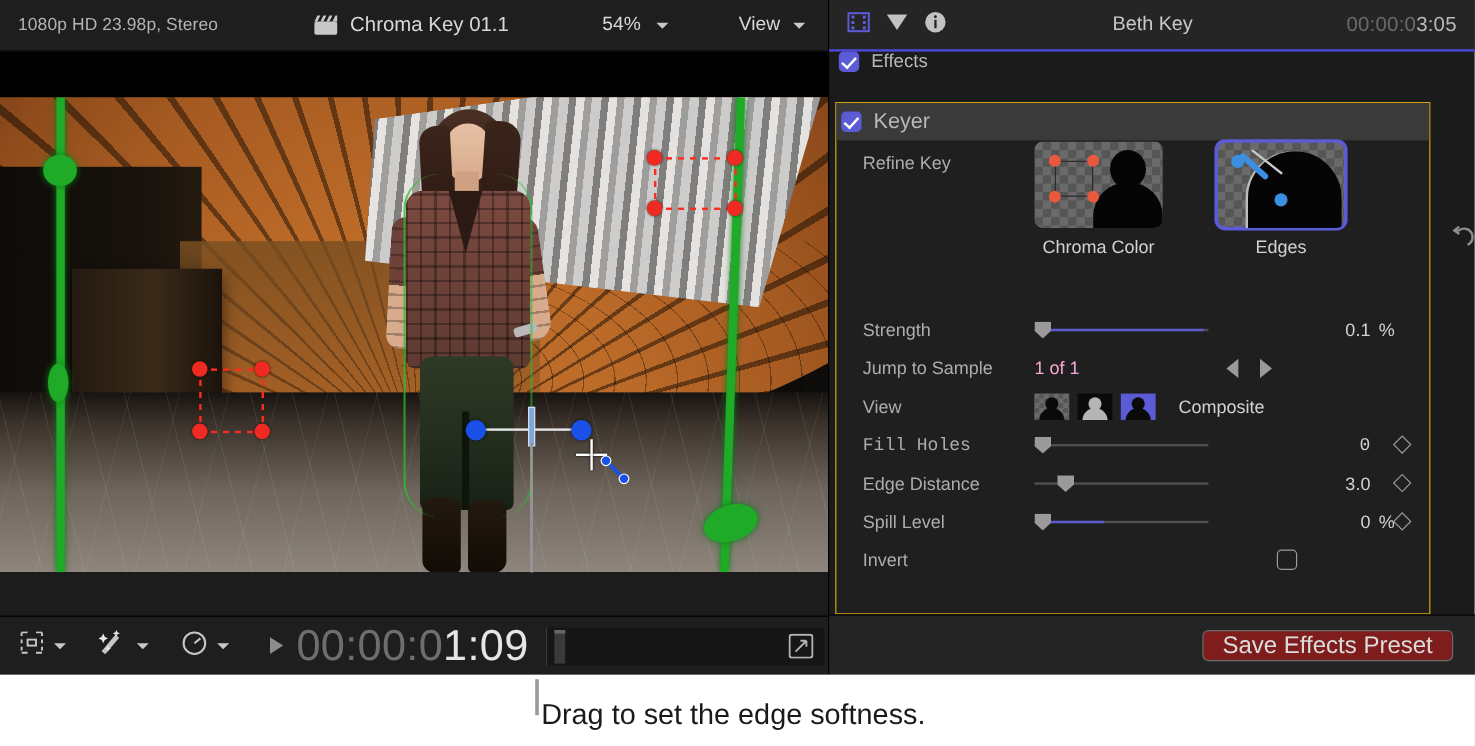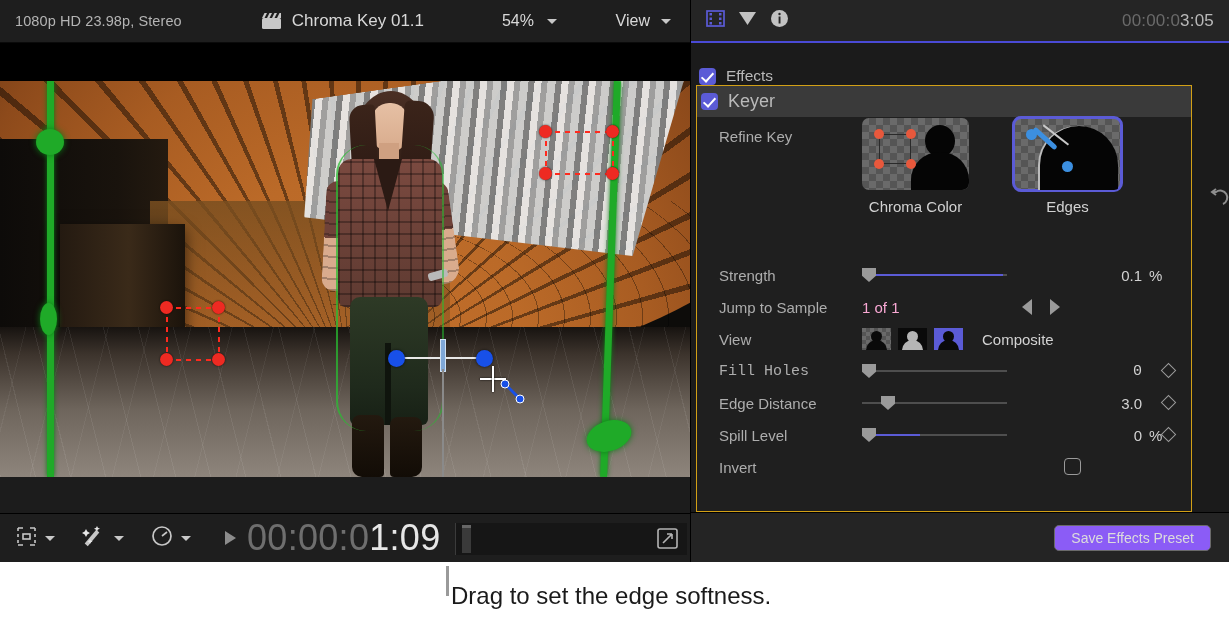--- a/index.html
+++ b/index.html
@@ -287,21 +287,21 @@
     color:#c9c9c9; font-size:16.5px;
   }
   .insp-tc {
     position:absolute; right:16px; font-size:17px; letter-spacing:.2px;
   }
   .insp-tc .dim { color:#6a6a6a; }
   .insp-tc .bright { color:#b9b9b9; }
 
   .effects-row {
     position:absolute; left:0; top:43px; width:539px; height:42px;
-    display:flex; align-items:flex-end; padding-left:8px;
+    display:flex; align-items:flex-start; padding-left:8px;
   }
   .cbx {
     width:17px; height:17px; border-radius:4px; background:#5b5bd6;
     position:relative; flex:none;
   }
   .cbx::after {
     content:""; position:absolute; left:5px; top:2px; width:5px; height:10px;
     border:solid #fff; border-width:0 2px 2px 0; transform: rotate(42deg);
   }
   .effects-label { color:#b9b9b9; font-size:15.5px; margin-left:10px; }
@@ -424,21 +424,21 @@
     border-left:9px solid #a5a5a5;border-top:6px solid transparent;border-bottom:6px solid transparent;
   }
   .cs-label { position:absolute; left:31px; color:#adadad; font-size:15px; }
 
   .insp-bottom {
     position:absolute; left:0; top:512px; width:539px; height:50px;
     background:#242424; border-top:1px solid #000;
   }
   .save-preset {
     position:absolute; right:19px; top:12px; height:26px; padding:0 16px;
-    background:#8b5cf6; border-radius:5px; color:#dcdcdc; font-size:14px;
+    background:#7f1d1d; border-radius:5px; color:#dcdcdc; font-size:20px;
     display:flex; align-items:center; border:1px solid #6a6a6a;
   }
 
   
   .caption-line {
     position:absolute; left:446px; top:566px; width:3px; height:30px;
     background:#9a9a9a;
   }
   .caption-text {
     position:absolute; left:451px; top:582px; color:#1a1a1a; font-size:24px;
@@ -618,20 +618,21 @@
           </svg>
         </span>
         <span>
           <svg width="19" height="19" viewBox="0 0 19 19">
             <circle cx="9.5" cy="9.5" r="8.5" fill="#c2c2c2"></circle>
             <rect x="8.6" y="7.5" width="1.9" height="7" fill="#252525"></rect>
             <circle cx="9.5" cy="5" r="1.2" fill="#252525"></circle>
           </svg>
         </span>
       </span>
+      <span class="insp-title">Beth Key</span>
       <span class="insp-tc">
         <span class="dim">00:00:0</span><span class="bright">3:05</span>
       </span>
     </div>
 
     <div class="effects-row">
       <span class="cbx"></span>
       <span class="effects-label">Effects</span>
     </div>
 

